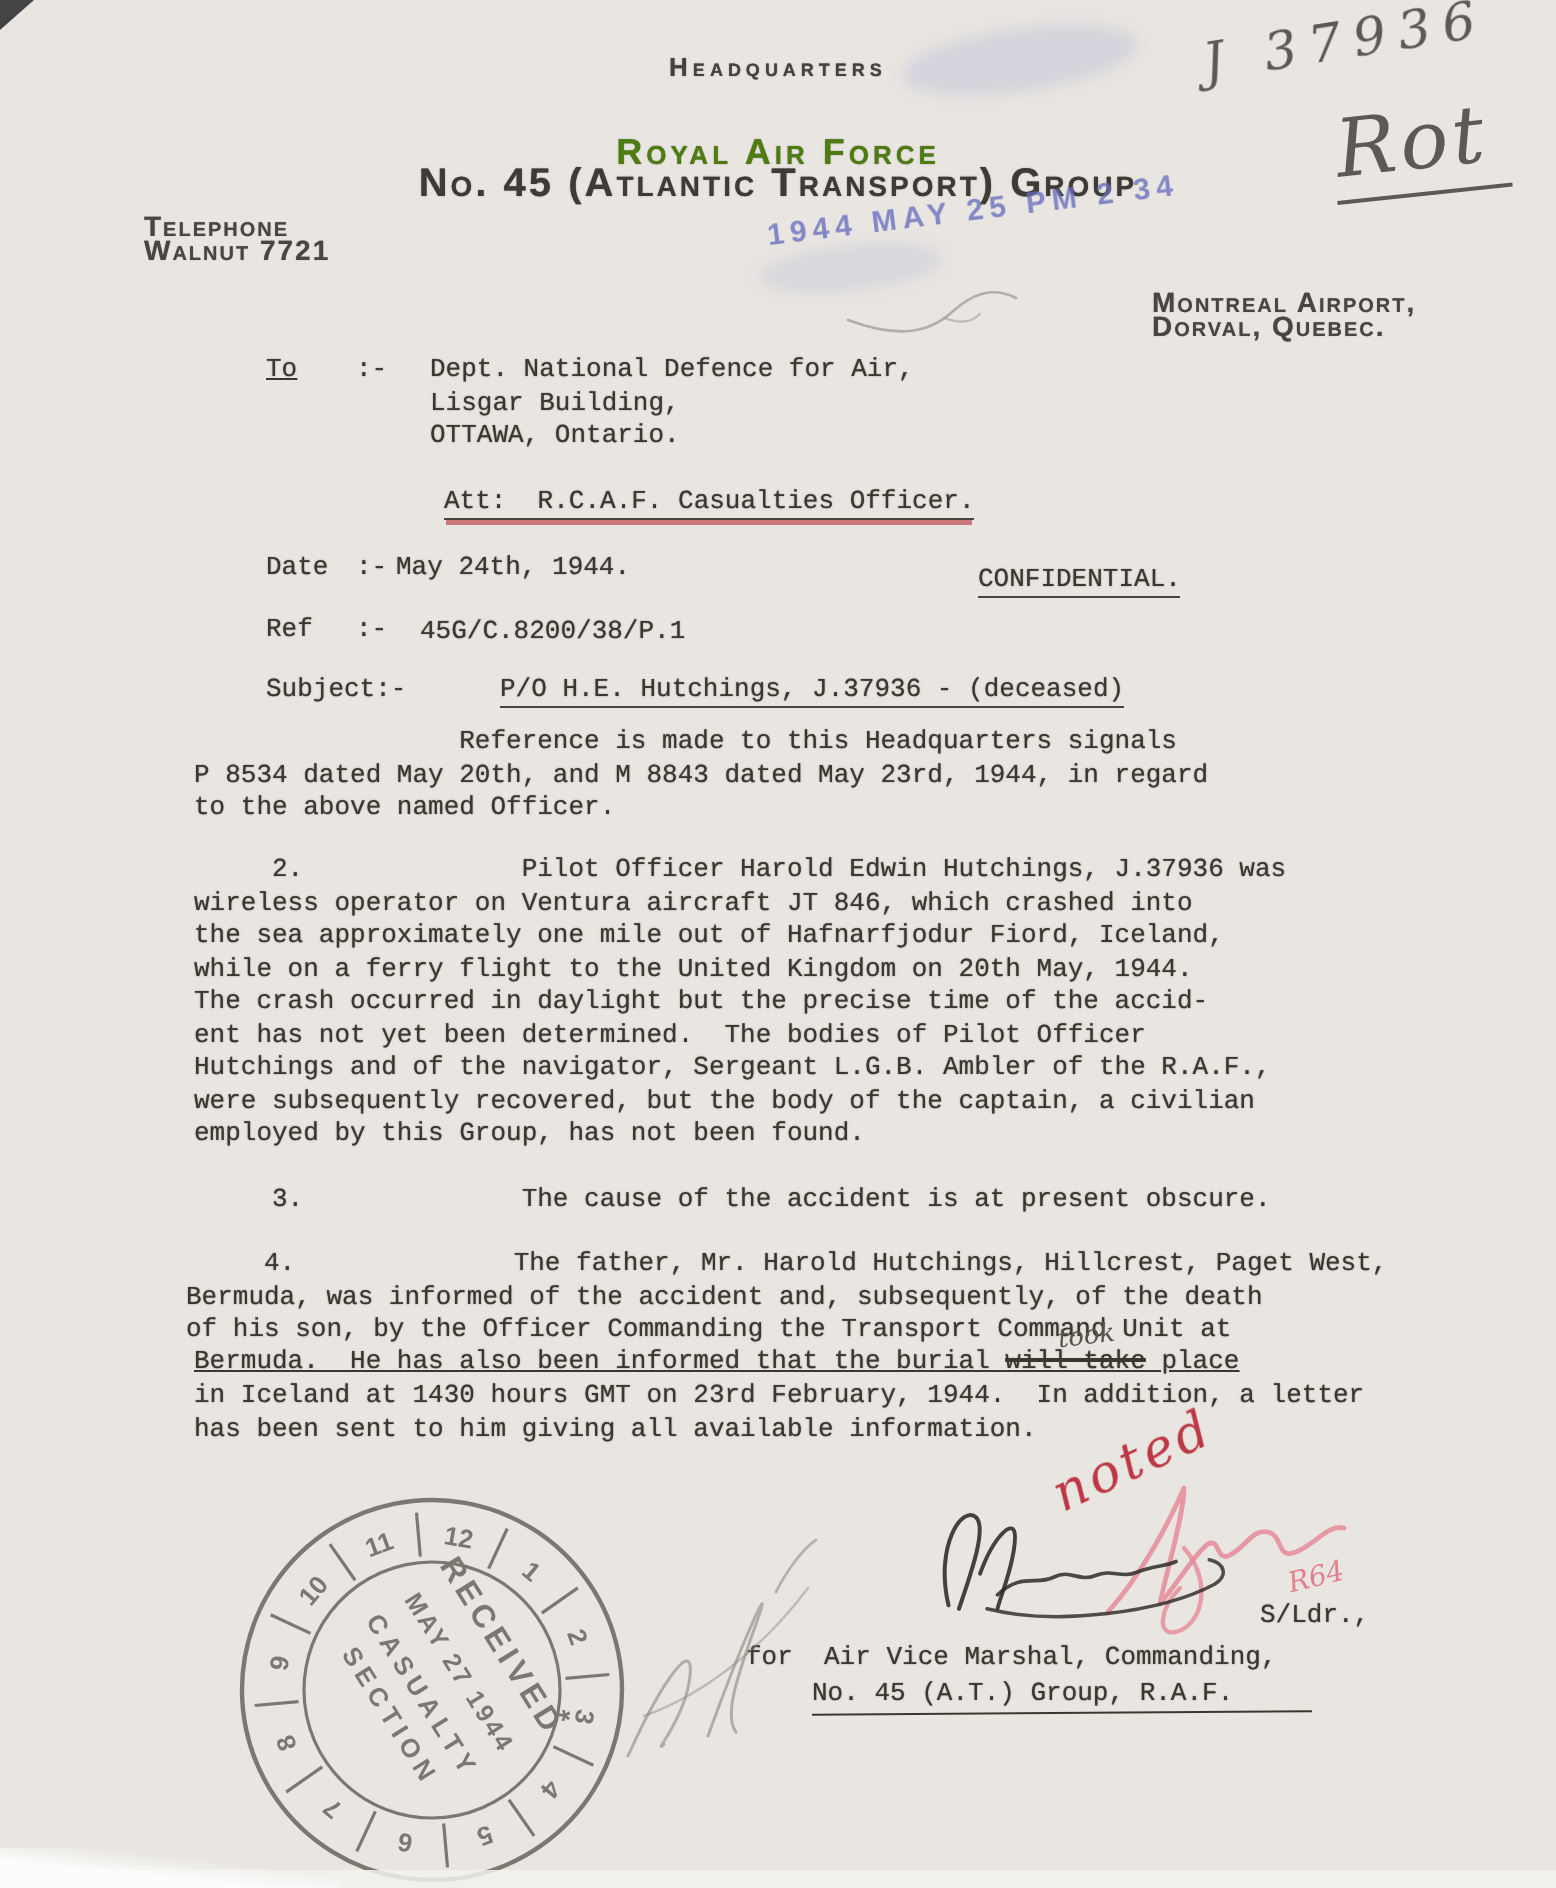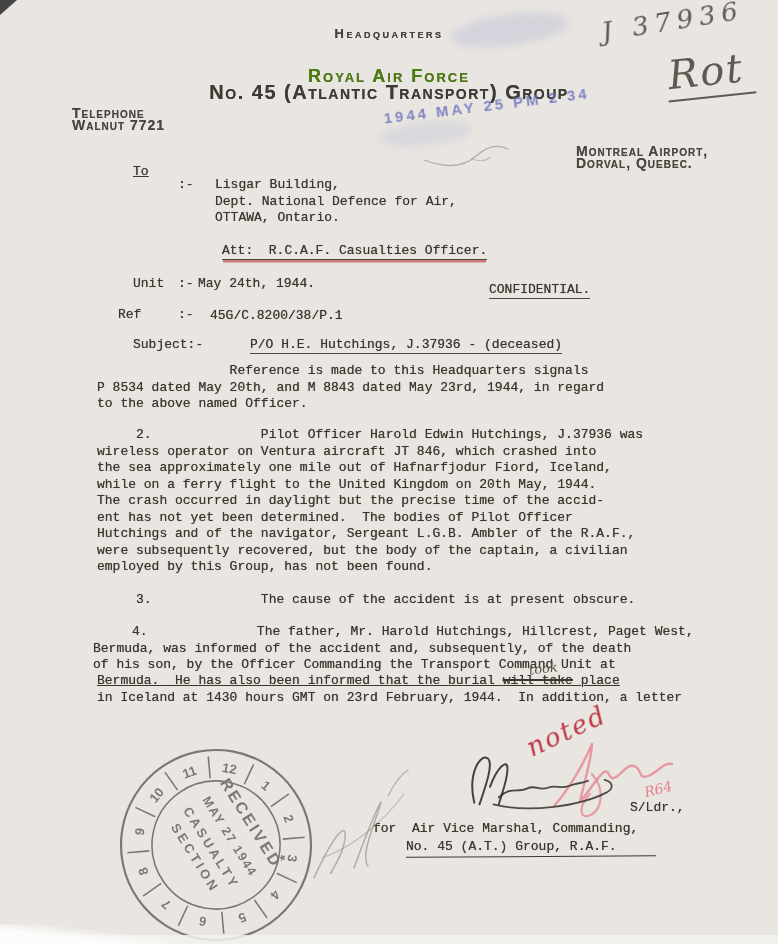--- a/index.html
+++ b/index.html
@@ -97,44 +97,44 @@
   <div class="blue-stamp">1944 MAY 25  PM 2 34</div>
 
   <div class="hand pencil svc-num">J 37936</div>
   <div class="hand pencil routing">Rot</div>
 
   <svg class="check-squiggle" width="95" height="45" viewBox="0 0 95 45">
     <path d="M4,28 C28,37 44,35 56,24 C66,15 76,11 88,17" stroke="#9a978f" stroke-width="1.3" opacity=".7"></path>
     <path d="M52,27 C60,30 66,29 70,25" stroke="#9a978f" stroke-width="1.1" opacity=".55"></path>
   </svg>
 
-  <div class="tw" style="left:133px;top:164px;text-decoration:underline;">To</div>
+  <div class="tw" style="left:133px;top:177px;text-decoration:underline;">To</div>
   <div class="tw" style="left:178px;top:177px;">:-</div>
-  <div class="tw" style="left:215px;top:177px;"><div>Lisgar Building,</div><div>Dept. National Defence for Air,</div><div>OTTAWA, Ontario.</div></div>
+  <div class="tw" style="left:215px;top:177px;"><div>Dept. National Defence for Air,</div><div>Lisgar Building,</div><div>OTTAWA, Ontario.</div></div>
 
   <div class="tw" style="left:222px;top:243px;"><span class="ul ul-red">Att:  R.C.A.F. Casualties Officer.</span></div>
 
-  <div class="tw" style="left:133px;top:276px;">Unit</div>
+  <div class="tw" style="left:133px;top:276px;">Date</div>
   <div class="tw" style="left:178px;top:276px;">:-</div>
   <div class="tw" style="left:198px;top:276px;">May 24th, 1944.</div>
   <div class="tw" style="left:489px;top:282px;"><span class="ul">CONFIDENTIAL.</span></div>
 
-  <div class="tw" style="left:118px;top:307px;">Ref</div>
+  <div class="tw" style="left:133px;top:307px;">Ref</div>
   <div class="tw" style="left:178px;top:307px;">:-</div>
   <div class="tw" style="left:198px;top:308px;margin-left:12px;">45G/C.8200/38/P.1</div>
 
   <div class="tw" style="left:133px;top:337px;">Subject:-</div>
   <div class="tw" style="left:250px;top:337px;"><span class="ul">P/O H.E. Hutchings, J.37936 - (deceased)</span></div>
 
   <div class="tw" style="left:97px;top:363px;font-family:Liberation Mono, monospace;"><div>                 Reference is made to this Headquarters signals</div><div>P 8534 dated May 20th, and M 8843 dated May 23rd, 1944, in regard</div><div>to the above named Officer.</div></div>
   <div class="tw" style="left:97px;top:427px;"><div>     2.              Pilot Officer Harold Edwin Hutchings, J.37936 was</div><div>wireless operator on Ventura aircraft JT 846, which crashed into</div><div>the sea approximately one mile out of Hafnarfjodur Fiord, Iceland,</div><div>while on a ferry flight to the United Kingdom on 20th May, 1944.</div><div>The crash occurred in daylight but the precise time of the accid-</div><div>ent has not yet been determined.  The bodies of Pilot Officer</div><div>Hutchings and of the navigator, Sergeant L.G.B. Ambler of the R.A.F.,</div><div>were subsequently recovered, but the body of the captain, a civilian</div><div>employed by this Group, has not been found.</div></div>
   <div class="tw" style="left:97px;top:592px;"><div>     3.              The cause of the accident is at present obscure.</div></div>
   <div class="tw" style="left:93px;top:624px;"><div>     4.              The father, Mr. Harold Hutchings, Hillcrest, Paget West,</div><div>Bermuda, was informed of the accident and, subsequently, of the death</div><div>of his son, by the Officer Commanding the Transport Command Unit at</div></div>
   <div class="tw" style="left:97px;top:673px;text-decoration:underline;"><span>Bermuda.  He has also been informed that the burial </span><span class="strike"><span>will take</span><span class="correction">took</span></span><span> place</span></div>
-  <div class="tw" style="left:97px;top:690px;"><div>in Iceland at 1430 hours GMT on 23rd February, 1944.  In addition, a letter</div></div>
+  <div class="tw" style="left:97px;top:690px;"><div>in Iceland at 1430 hours GMT on 23rd February, 1944.  In addition, a letter</div><div>has been sent to him giving all available information.</div></div>
 
   <div class="hand noted">noted</div>
   <svg class="red-sig" width="150" height="95" viewBox="0 0 150 95">
     <path d="M14,78 C32,58 46,30 52,16 C52,30 42,62 40,74 C50,62 58,48 64,44 C70,41 68,52 74,50 C82,47 86,36 94,38 C102,40 98,52 108,48 C118,44 124,34 132,36" stroke="#e58b99" stroke-width="2.4" opacity=".85"></path>
     <path d="M52,46 C66,62 62,84 48,88 C38,90 40,76 50,66" stroke="#e58b99" stroke-width="2.2" opacity=".8"></path>
   </svg>
   <div class="hand red-ref">R64</div>
 
   <svg class="ink-sig" width="175" height="75" viewBox="0 0 200 82">
     <path d="M30,64 C22,30 38,6 46,14 C52,21 42,48 36,66" stroke="#2e2b27" stroke-width="2.3" opacity=".88"></path>

